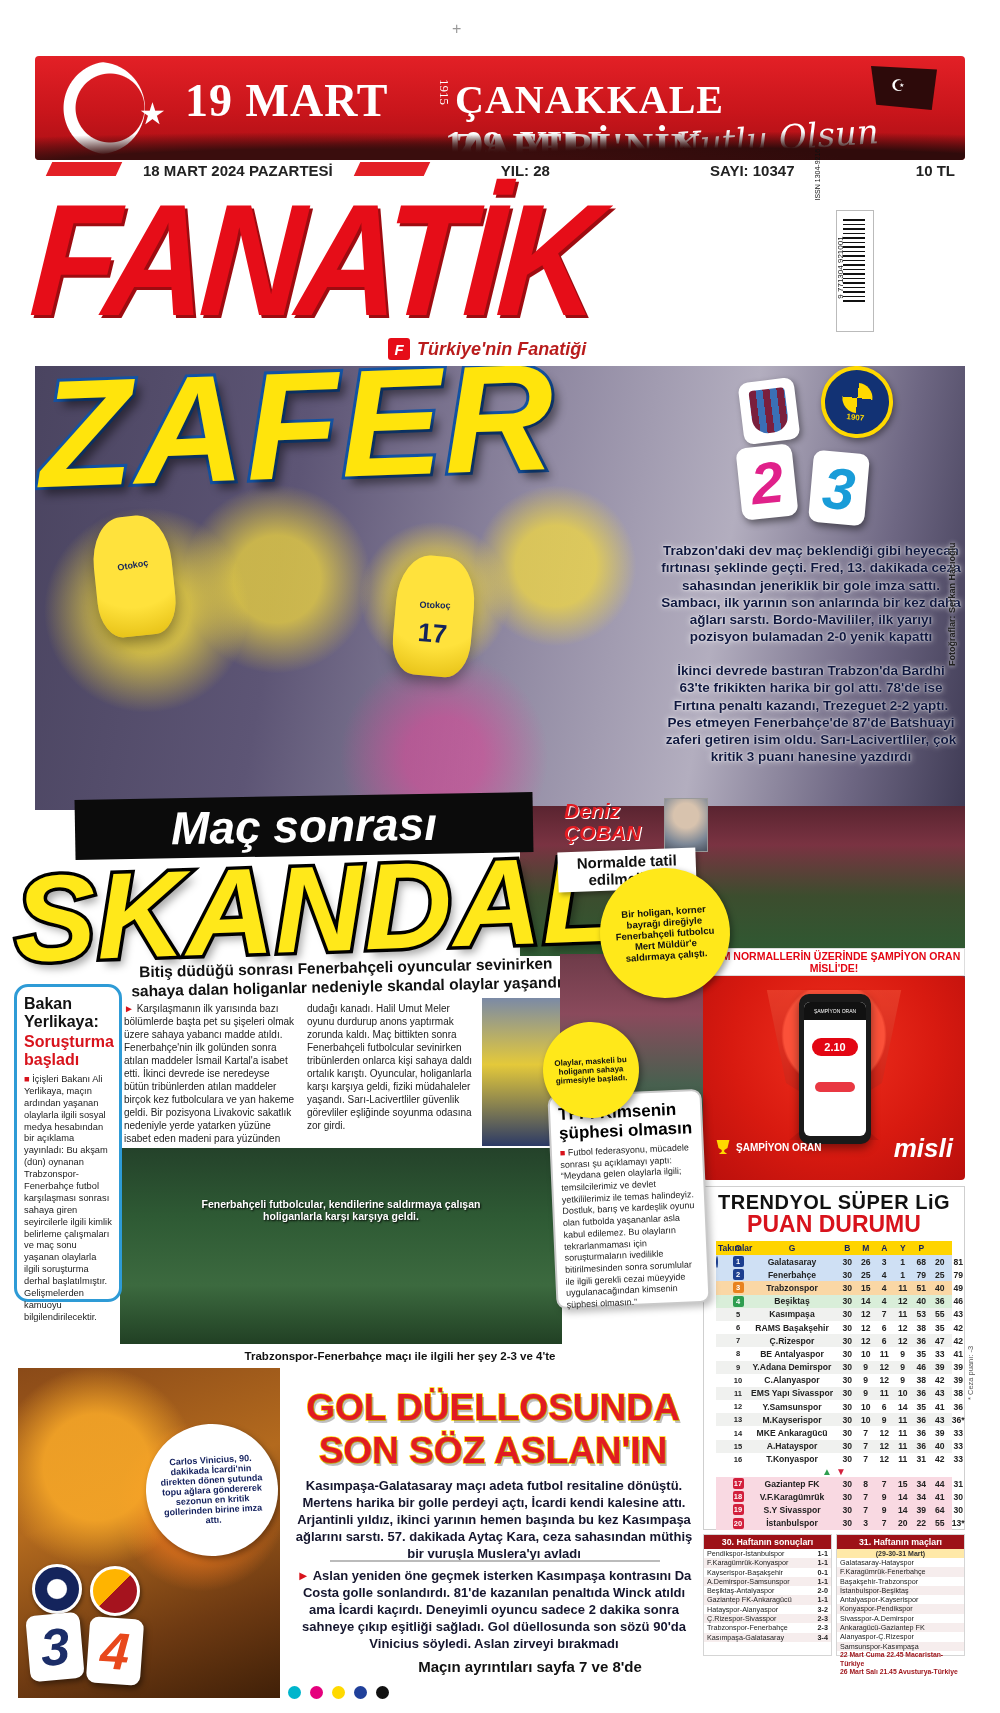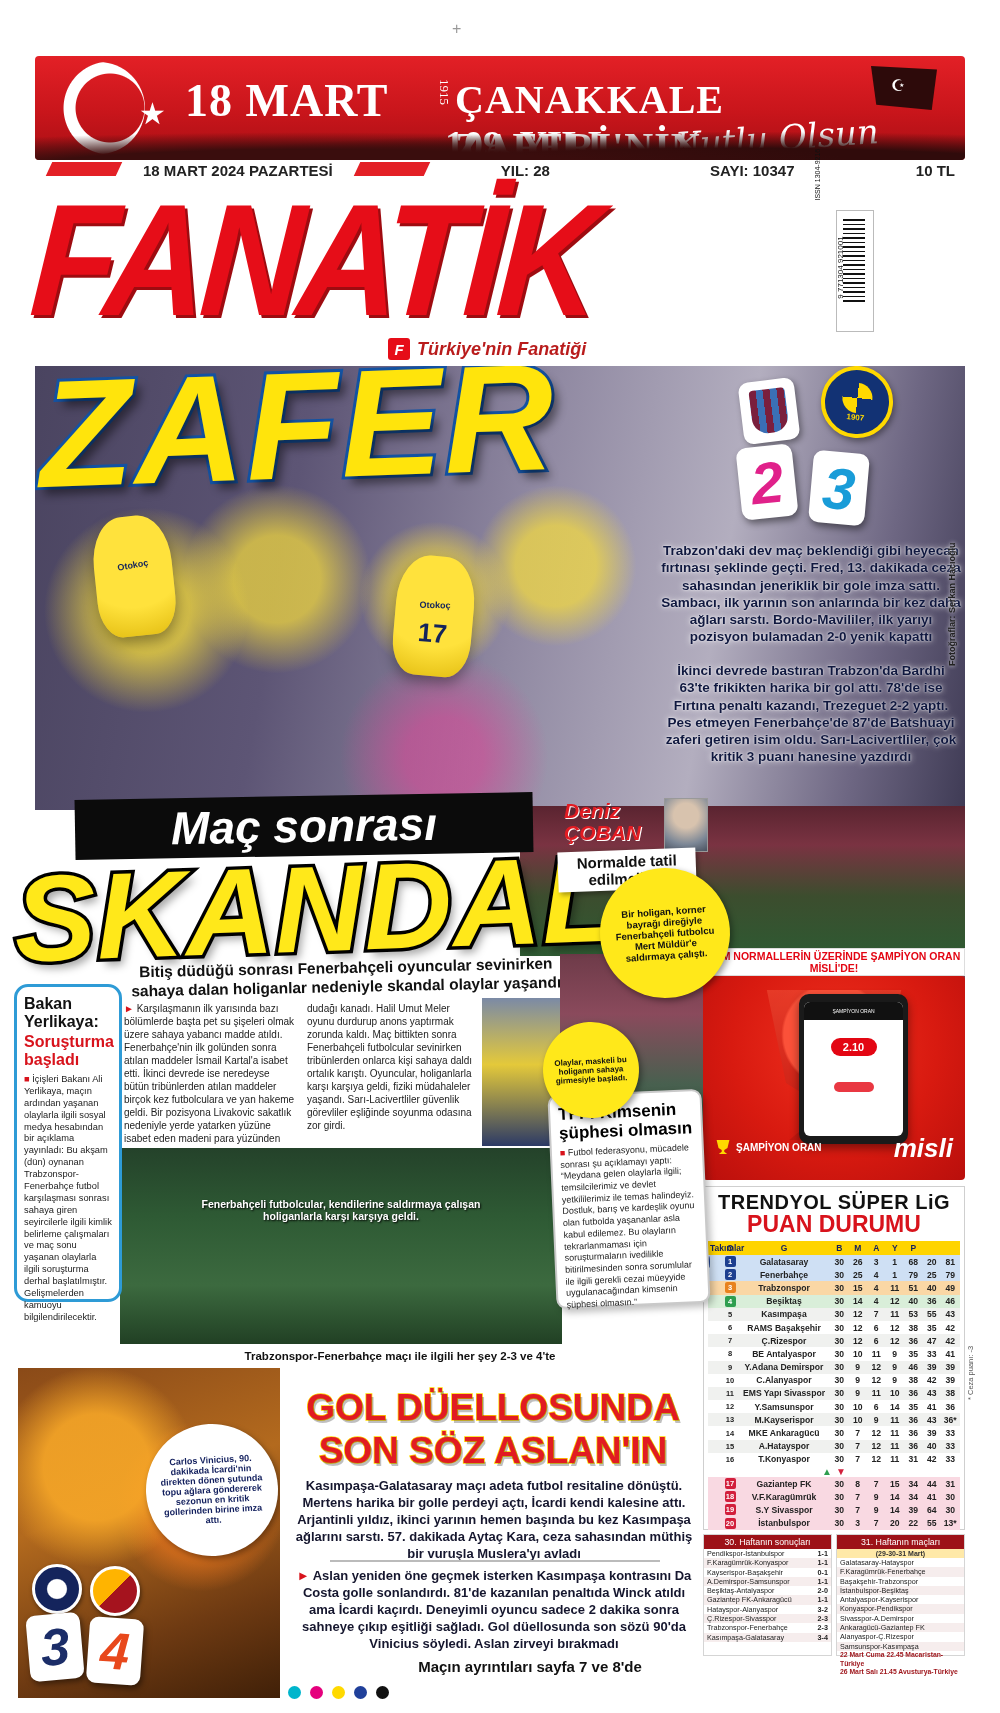--- a/index.html
+++ b/index.html
@@ -140,33 +140,33 @@
   .misli-band{left:703px;top:948px;width:262px;height:28px;background:#fff;border:1px solid #ddd;
     display:flex;align-items:center;justify-content:center;color:#e30613;font-weight:bold;
     font-size:10.5px;text-align:center;box-sizing:border-box;}
   .misli{left:703px;top:976px;width:262px;height:204px;background:radial-gradient(circle at 50% 35%,#f0301e 0%,#d81a10 55%,#b90f0c 100%);
     border-radius:4px;overflow:hidden;}
   .cup{position:absolute;left:51px;top:14px;width:160px;height:150px;
     background:radial-gradient(circle at 50% 30%,#ff5a40 0 38%,transparent 40%),
                linear-gradient(180deg,#e8402c 0%,#c01710 100%);
     clip-path:polygon(8% 0,92% 0,80% 62%,62% 74%,62% 86%,78% 100%,22% 100%,38% 86%,38% 74%,20% 62%);opacity:.85;}
   .phone{position:absolute;left:96px;top:18px;width:72px;height:150px;background:#1a1a1a;border-radius:10px;
-    box-shadow:0 4px 10px rgba(0,0,0,.45);padding-left:37px;}
+    box-shadow:0 4px 10px rgba(0,0,0,.45);}
   .phone .scr{position:absolute;left:5px;top:8px;right:5px;bottom:8px;background:#fff;border-radius:6px;overflow:hidden;}
   .phone .hd{height:18px;background:#111;color:#fff;font-size:5px;display:flex;align-items:center;justify-content:center;}
   .phone .odds{margin:18px auto 0;width:46px;height:18px;background:#e30613;color:#fff;border-radius:9px;
     font-weight:bold;font-size:11px;display:flex;align-items:center;justify-content:center;}
   .phone .btn{margin:26px auto 0;width:40px;height:10px;border-radius:5px;background:#e30613;opacity:.8;}
   .misli-label{position:absolute;left:12px;bottom:26px;color:#fff;font-weight:bold;font-size:10px;
     line-height:11px;display:flex;align-items:center;gap:5px;}
   .mini-cup{width:16px;height:14px;background:#ffd900;clip-path:polygon(10% 0,90% 0,78% 58%,58% 72%,58% 84%,76% 100%,24% 100%,42% 84%,42% 72%,22% 58%);}
   .misli-brand{position:absolute;right:12px;bottom:16px;color:#fff;font-weight:bold;font-style:italic;font-size:26px;}
   
   .standings{left:703px;top:1186px;width:262px;height:344px;background:#fff;border:1px solid #cfcfcf;
-    box-sizing:border-box;padding:4px 4px 2px;}
+    box-sizing:border-box;padding:4px 12px 2px;}
   .st-t1{font-weight:bold;font-size:20px;text-align:center;letter-spacing:.5px;color:#111;}
   .st-t2{font-weight:bold;font-size:23px;text-align:center;color:#d8131c;margin-top:-3px;}
   .st-head{display:grid;grid-template-columns:14px 16px 92px repeat(7,18.5px);background:#ffd400;
     font-weight:bold;font-size:8.5px;color:#13205e;align-items:center;height:14px;margin-top:3px;}
   .st-head span{text-align:center;}
   .st-head .nm{text-align:left;padding-left:2px;}
   .st-row{display:grid;grid-template-columns:14px 16px 92px repeat(7,18.5px);align-items:center;
     height:13.2px;font-size:8.6px;font-weight:bold;color:#222;}
   .st-row .num{text-align:center;}
   .st-row .nm{white-space:nowrap;overflow:hidden;text-align:center;}
@@ -181,21 +181,21 @@
   .arr-up{color:#2e9e4f;} .arr-dn{color:#d21f3c;}
   .euro-ic{width:9px;height:9px;margin:0 auto;border-radius:50%;}
   .ic-cl{background:radial-gradient(circle,#fff 0 35%,#1d3f8f 40%);border:1px solid #1d3f8f;}
   .ic-uel{background:#e8821e;clip-path:polygon(10% 0,90% 0,75% 60%,58% 75%,58% 85%,78% 100%,22% 100%,42% 85%,42% 75%,25% 60%);border-radius:0;}
   .ic-conf{background:#2e9e4f;clip-path:polygon(10% 0,90% 0,75% 60%,58% 75%,58% 85%,78% 100%,22% 100%,42% 85%,42% 75%,25% 60%);border-radius:0;}
   .st-note{position:absolute;left:966px;top:1400px;font-size:7.5px;color:#555;transform:rotate(-90deg);
     transform-origin:left top;white-space:nowrap;}
   
   .lists{left:703px;top:1534px;width:262px;height:122px;display:flex;gap:4px;}
   .list{flex:1;background:#fff;border:1px solid #d5d5d5;box-sizing:border-box;}
-  .list-h{background:#9d1218;color:#fff;font-weight:normal;font-size:8.8px;text-align:center;padding:2px 4px;}
+  .list-h{background:#9d1218;color:#fff;font-weight:bold;font-size:8.8px;text-align:center;padding:2px 4px;}
   .list-date{background:#ffe9a8;font-size:7px;font-weight:bold;text-align:center;padding:1px 0;color:#333;}
   .l-row{display:flex;justify-content:space-between;font-size:7.2px;line-height:9.3px;padding:0 3px;color:#222;}
   .l-row:nth-child(even){background:#f6eded;}
   .l-row .sc{font-weight:bold;}
   .l-intl{font-size:6.8px;font-weight:bold;color:#9d1218;padding:0 3px;line-height:8.6px;}
   
   .gs-photo{left:18px;top:1368px;width:262px;height:330px;overflow:hidden;
     background:
       radial-gradient(circle at 30% 30%, rgba(250,170,40,.85) 0 18%, transparent 34%),
       radial-gradient(circle at 70% 42%, rgba(240,120,30,.8) 0 16%, transparent 32%),
@@ -230,21 +230,21 @@
 </head>
 <body>
 
 <div class="page">
 
   <div class="abs cropmark">+</div>
 
   <div class="abs banner">
     <div class="crescent"></div>
     <div class="tstar">★</div>
-    <div class="banner-kicker">18 MART</div>
+    <div class="banner-kicker">19 MART</div>
     <div class="banner-year">1915</div>
     <div class="banner-line1">ÇANAKKALE ZAFERİ'NİN</div>
     <div class="banner-line2">109. YILI</div>
     <div class="banner-script">Kutlu Olsun</div>
     <div class="flagpole">
         <span>☪</span>
       </div>
     <div class="silh"></div>
   </div>
 

